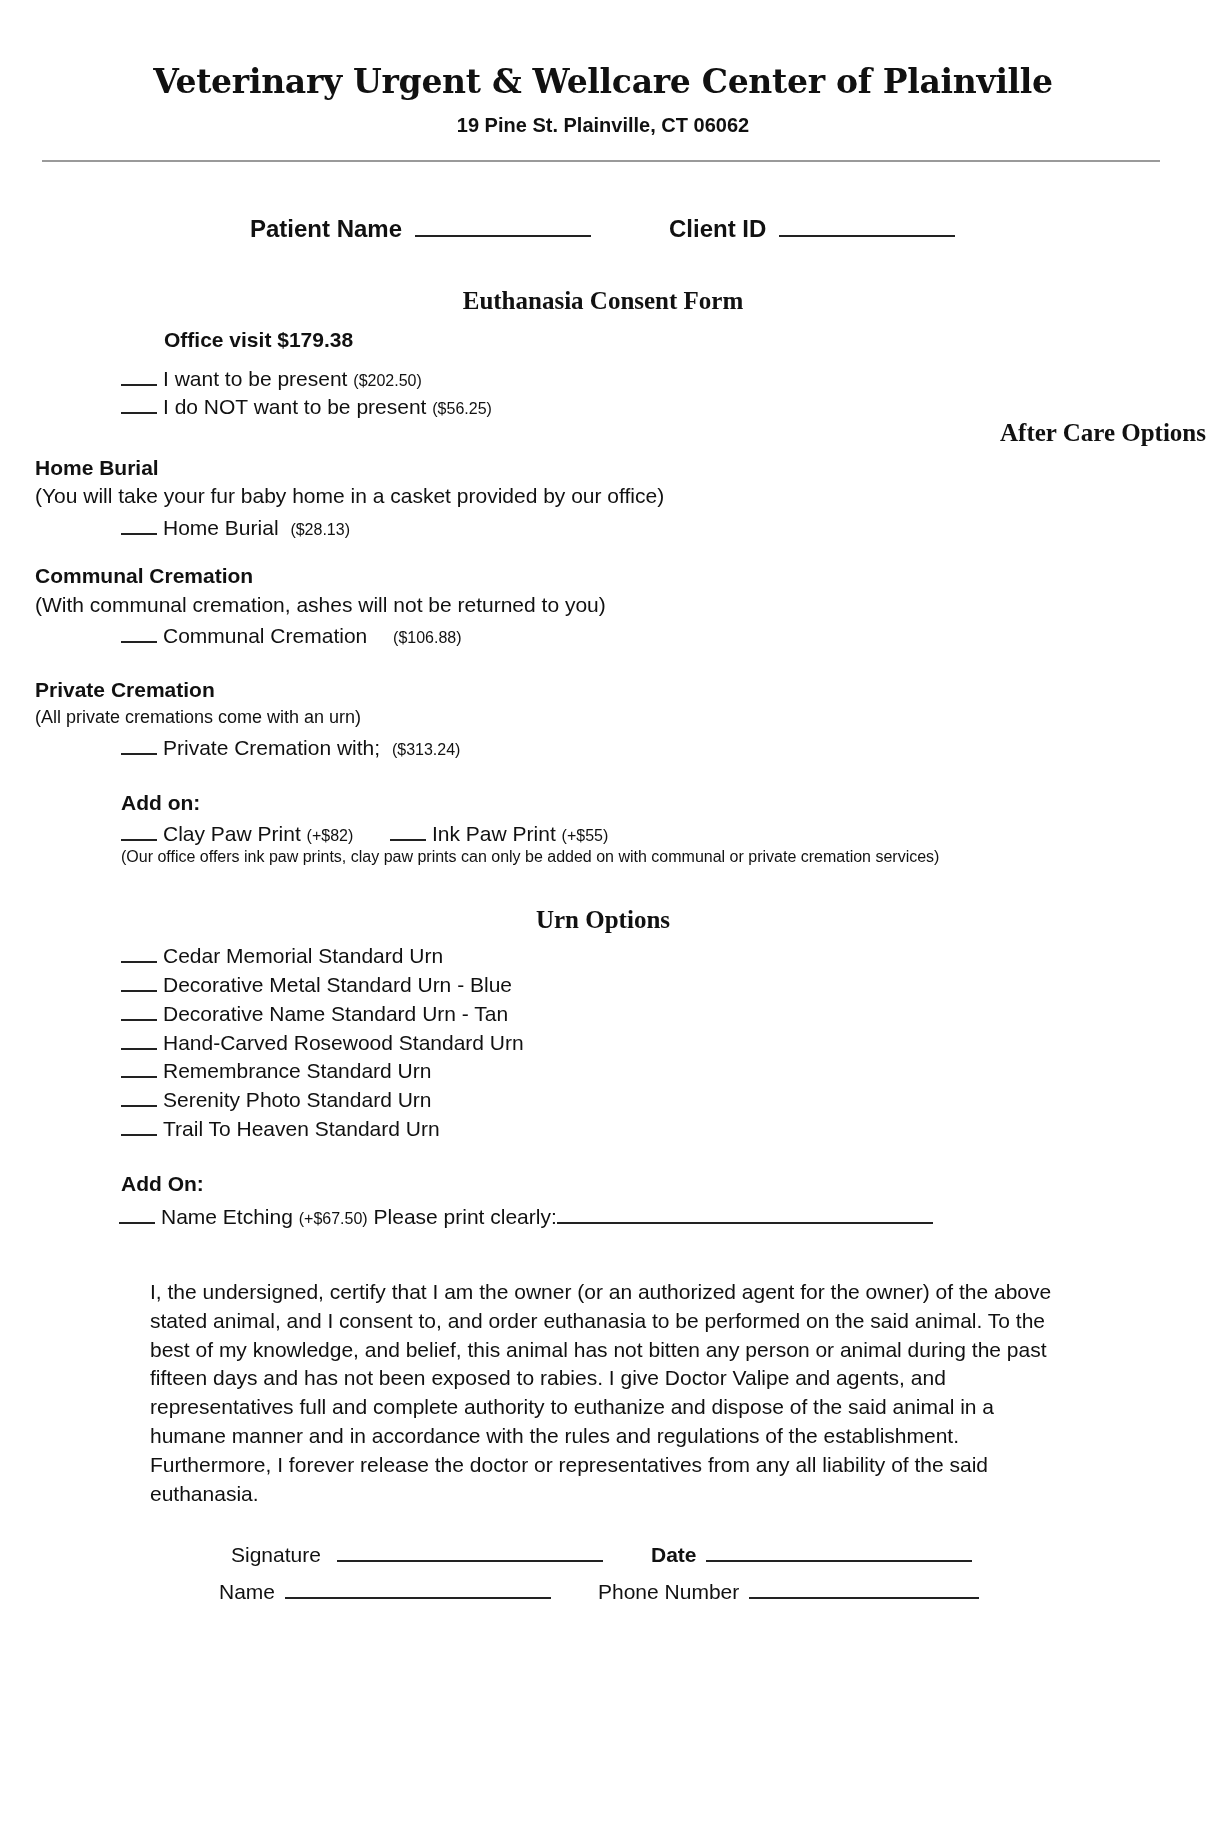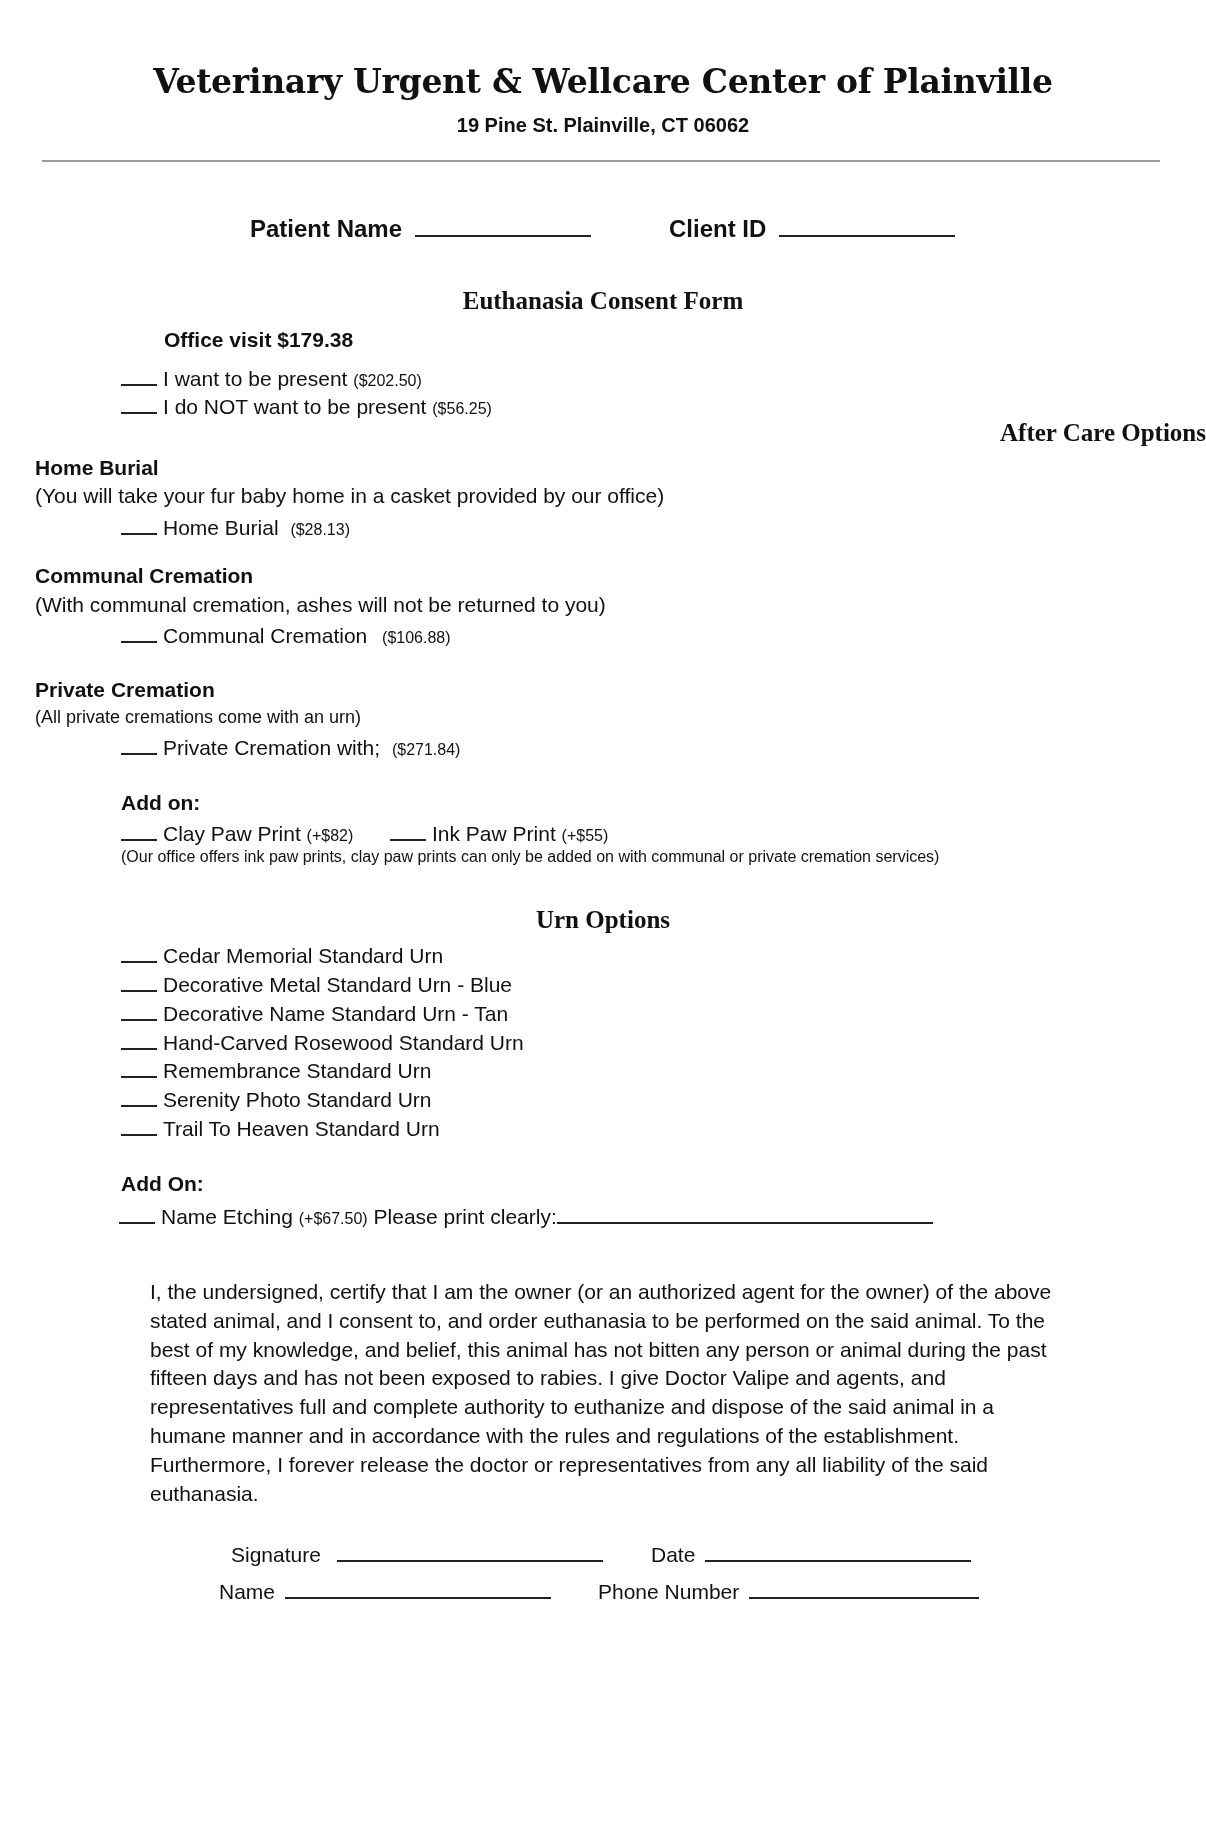--- a/index.html
+++ b/index.html
@@ -60,28 +60,28 @@
 <div class="abs body-txt" style="left:35px; top:484px;">(You will take your fur baby home in a casket provided by our office)</div>
 <div class="abs opt" style="left:121px; top:513px;">
   <span class="line"></span><span>Home Burial</span>
   <span class="price" style="margin-left:6px;">($28.13)</span>
 </div>
 
 <div class="abs bold-lbl" style="left:35px; top:564px;">Communal Cremation</div>
 <div class="abs body-txt" style="left:35px; top:593px;">(With communal cremation, ashes will not be returned to you)</div>
 <div class="abs opt" style="left:121px; top:621px;">
   <span class="line"></span><span>Communal Cremation</span>
-  <span class="price" style="margin-left:9px;">($106.88)</span>
+  <span class="price" style="margin-left:20px;">($106.88)</span>
 </div>
 
 <div class="abs bold-lbl" style="left:35px; top:678px;">Private Cremation</div>
 <div class="abs small-note" style="left:35px; top:707px;">(All private cremations come with an urn)</div>
 <div class="abs opt" style="left:121px; top:733px;">
   <span class="line"></span><span>Private Cremation with;</span>
-  <span class="price" style="margin-left:6px;">($271.84)</span>
+  <span class="price" style="margin-left:6px;">($313.24)</span>
 </div>
 
 <div class="abs bold-lbl" style="left:121px; top:791px;">Add on:</div>
 <div class="abs opt" style="left:121px; top:819px;">
   <span class="line"></span><span>Clay Paw Print</span>
   <span class="price">(+$82)</span>
 </div>
 <div class="abs opt" style="left:390px; top:819px;">
   <span class="line"></span><span>Ink Paw Print</span>
   <span class="price">(+$55)</span>
@@ -117,21 +117,21 @@
   <span class="price">(+$67.50)</span>
   <span>Please print clearly:</span><span class="blank" style="width:376px;"></span>
 </div>
 
 <div class="consent">I, the undersigned, certify that I am the owner (or an authorized agent for the owner) of the above stated animal, and I consent to, and order euthanasia to be performed on the said animal. To the best of my knowledge, and belief, this animal has not bitten any person or animal during the past fifteen days and has not been exposed to rabies. I give Doctor Valipe and agents, and representatives full and complete authority to euthanize and dispose of the said animal in a humane manner and in accordance with the rules and regulations of the establishment. Furthermore, I forever release the doctor or representatives from any all liability of the said euthanasia.</div>
 
 <div class="abs sig-row" style="left:231px; top:1540px;">
   <span>Signature</span>
   <span class="blank" style="width:266px; margin-left:10px;"></span>
 </div>
-<div class="abs sig-row" style="left:651px; top:1540px;">
+<div class="abs sig-row" style="left:651px; top:1540px;font-weight:bold;">
   <span>Date</span>
   <span class="blank" style="width:266px; margin-left:4px;"></span>
 </div>
 <div class="abs sig-row" style="left:219px; top:1577px;">
   <span>Name</span>
   <span class="blank" style="width:266px; margin-left:4px;"></span>
 </div>
 <div class="abs sig-row" style="left:598px; top:1577px;">
   <span>Phone Number</span>
   <span class="blank" style="width:230px; margin-left:4px;"></span>

